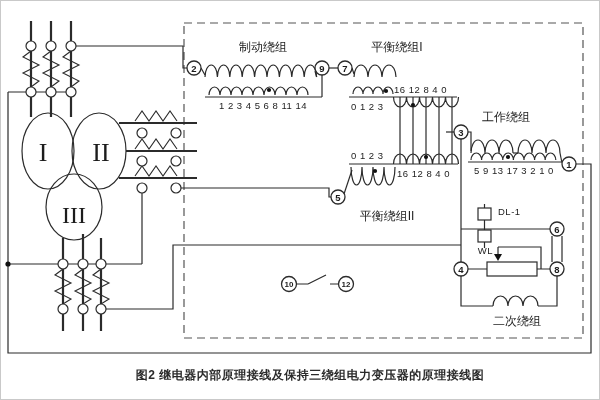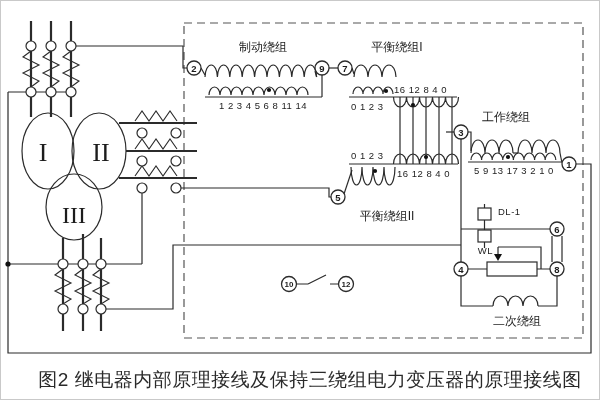--- a/index.html
+++ b/index.html
@@ -18,21 +18,21 @@
   .w{stroke:#2b2b2b;fill:none;stroke-width:1.2;}
   .wt{stroke:#2b2b2b;fill:none;stroke-width:2.2;}
   .zz{stroke:#2b2b2b;fill:none;stroke-width:1.1;}
   .term{fill:#ffffff;stroke:#2b2b2b;stroke-width:1.3;}
   .ctc{fill:#ffffff;stroke:#2b2b2b;stroke-width:1.2;}
   .comp{fill:#ffffff;stroke:#2b2b2b;stroke-width:1.2;}
   .dot{fill:#111;stroke:none;}
   .dash{stroke:#555;fill:none;stroke-width:1.2;stroke-dasharray:8 5;}
   .caption{
     position:absolute;left:0;right:0;top:366px;text-align:center;
-    font-size:19px;font-weight:normal;color:#2a2a2a;letter-spacing:0.5px;margin-left:20px;
+    font-size:12px;font-weight:bold;color:#2a2a2a;letter-spacing:0.5px;margin-left:20px;
   }
 </style>
 </head>
 <body>
 
 <div class="stage">
 <svg width="600" height="362" viewBox="0 0 600 362">
 
   <rect class="dash" x="183" y="22" width="399" height="315"></rect>
 

